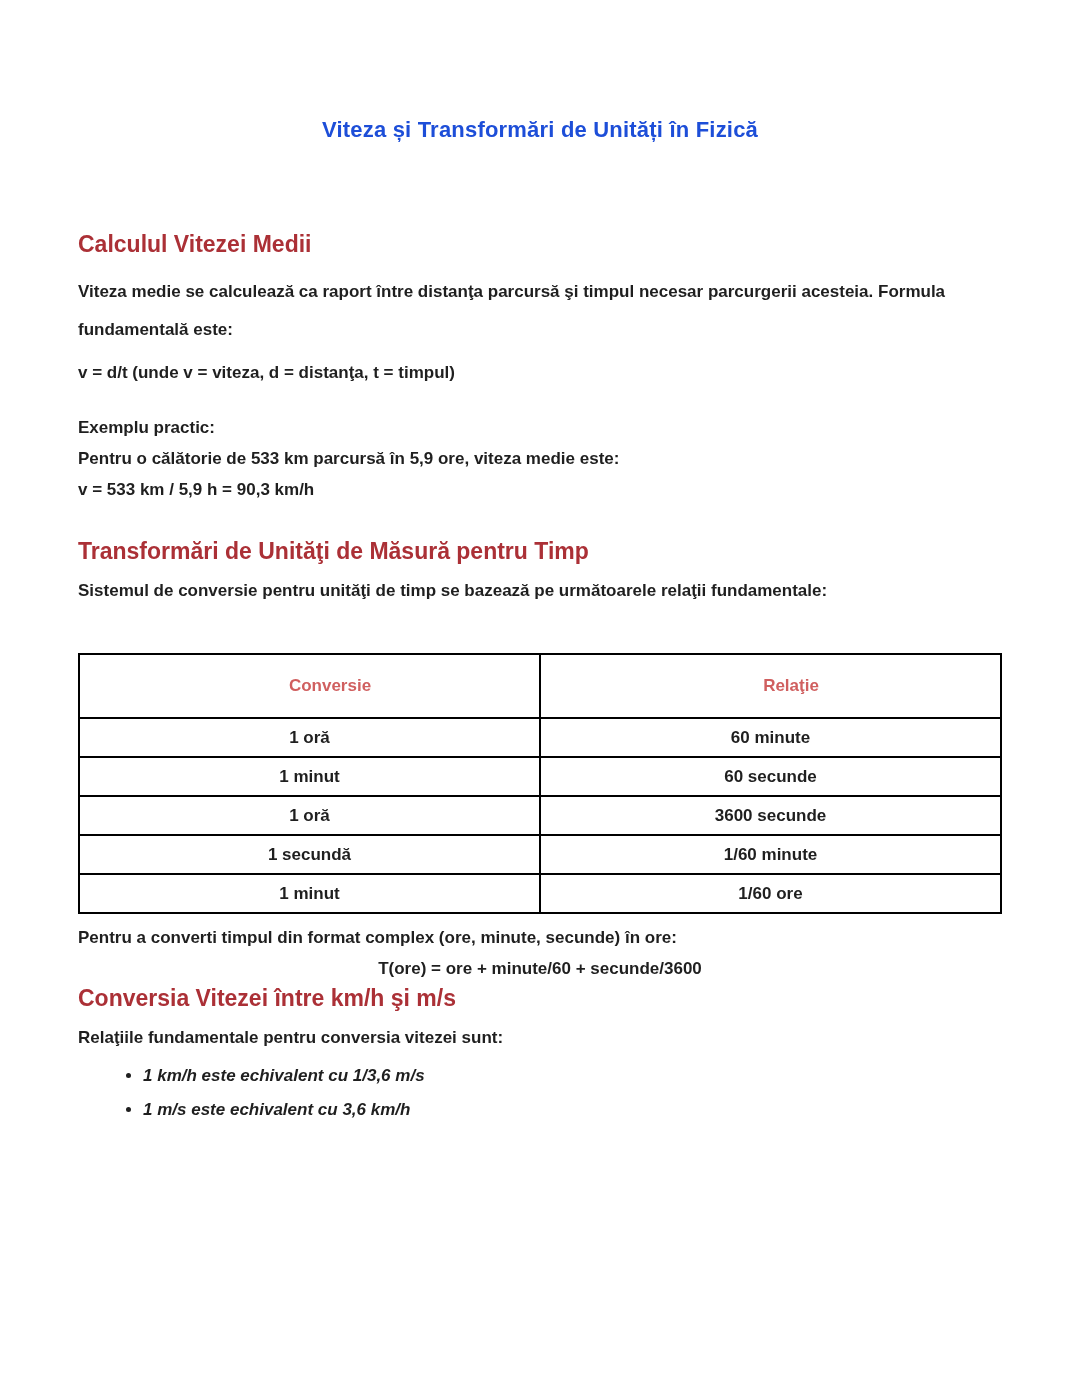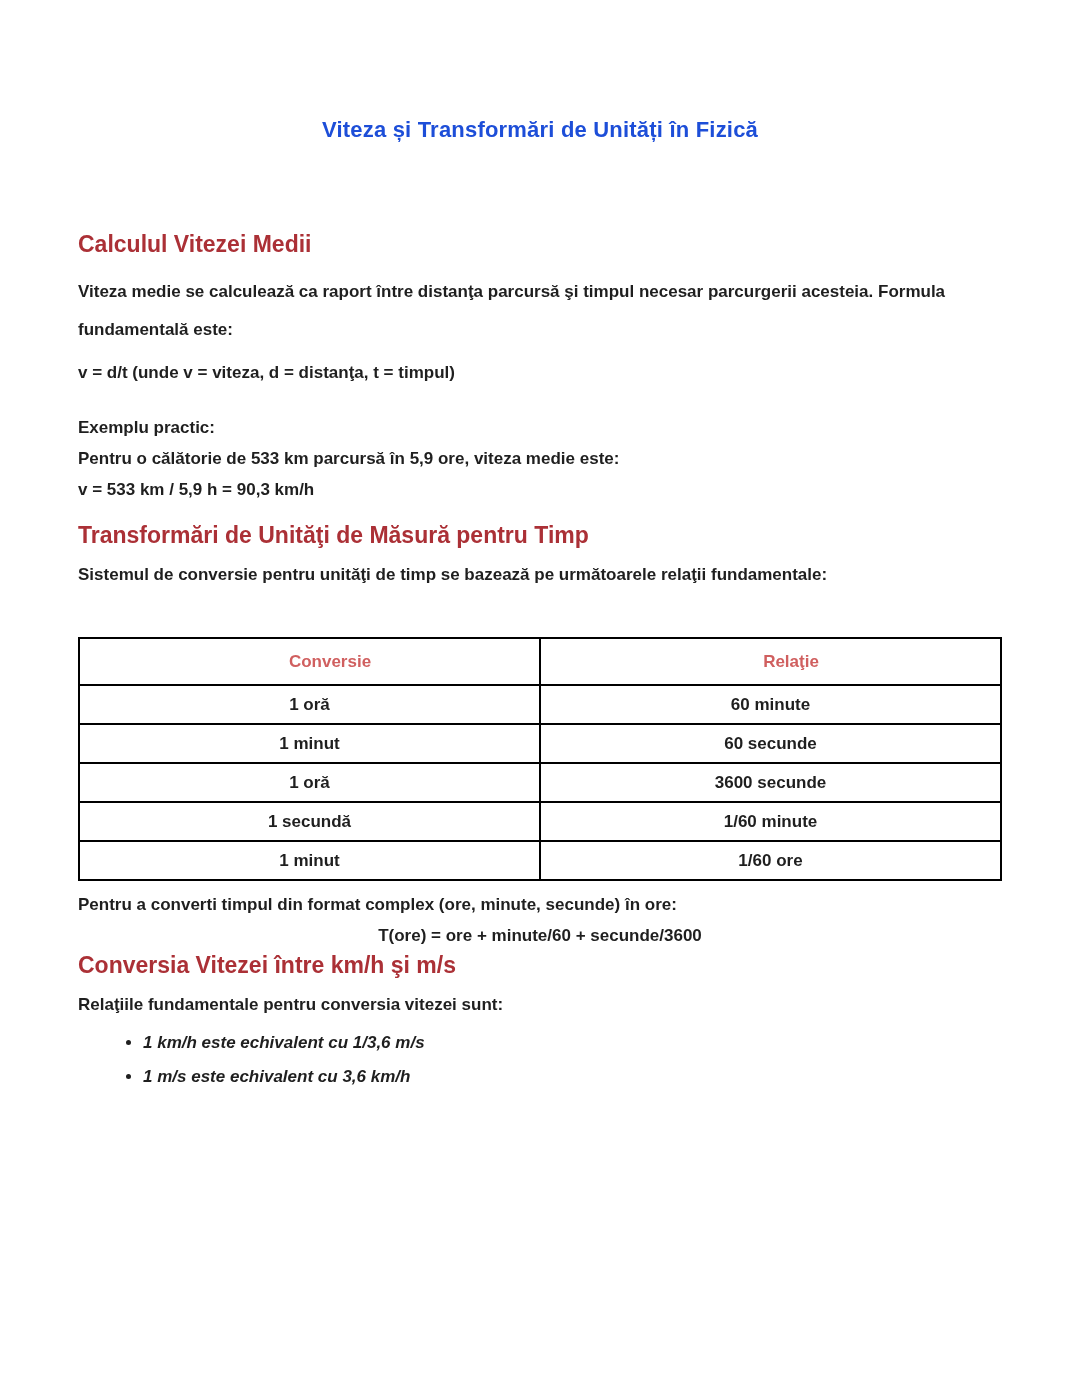--- a/index.html
+++ b/index.html
@@ -25,21 +25,21 @@
     color: #1d4ed8;
     letter-spacing: 0.2px;
   }
   h2.sec-heading {
     font-size: 23px;
     line-height: 1.3;
     font-weight: 700;
     color: #ab3036;
   }
   h2.first  { margin-top: 86px; }
-  h2.second { margin-top: 16px; }
+  h2.second { margin-top: 32px; }
   h2.third  { }
   h3.sub-heading {
     margin-top: 58px;
     font-size: 20px;
     line-height: 1.3;
     font-weight: 700;
     color: #d05f5f;
   }
   p, .text-line {
     font-size: 17px;
@@ -58,21 +58,21 @@
   }
   table.conv-table th,
   table.conv-table td {
     border: 2px solid #000000;
     text-align: center;
     font-size: 17px;
     font-weight: 600;
     vertical-align: middle;
   }
   table.conv-table th {
-    height: 47px;
+    height: 64px;
     color: #d05f5f;
     padding-left: 41px;
   }
   table.conv-table td {
     height: 39px;
     color: #1f1f1f;
   }
   ul.bullet-list {
     margin-top: 6px;
     padding-left: 65px;

